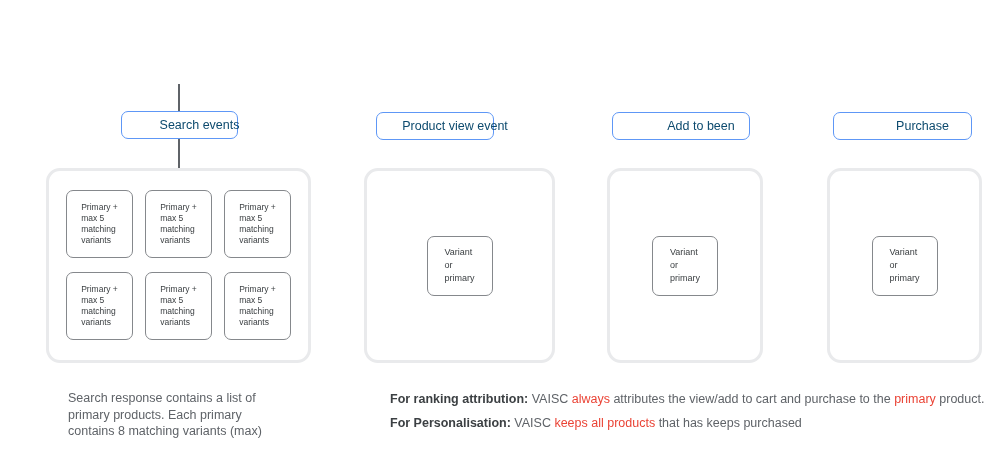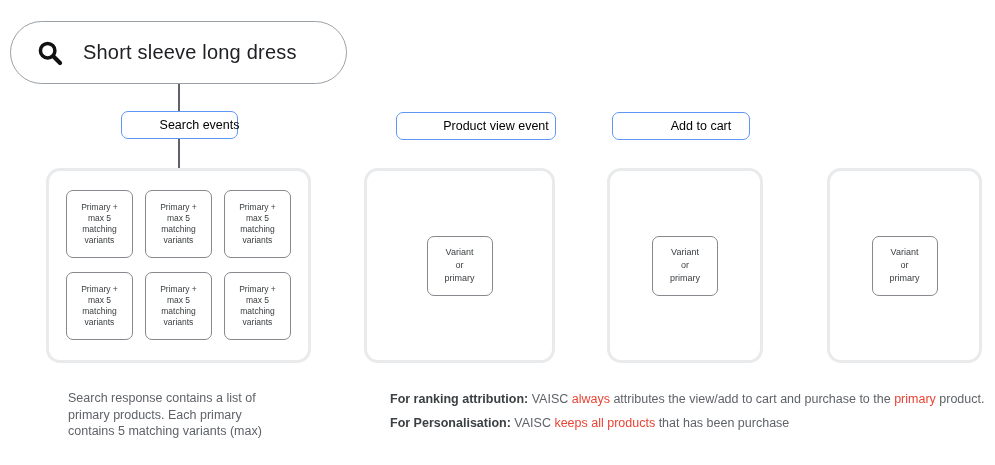--- a/index.html
+++ b/index.html
@@ -50,26 +50,26 @@
     position: absolute;
     top: 112px;
     height: 28px;
     border: 1.5px solid #5E97F6;
     border-radius: 7px;
     background: #ffffff;
     display: flex;
     align-items: center;
     justify-content: center;
     font-size: 12.5px;
-    color: #000000;
+    color: #0c4a6e;
     white-space: nowrap;
     padding-left: 40px;
   }
   .chip-search   { left: 121px; top: 111px; width: 117px; }
-  .chip-view     { left: 396px; width: 160px; }
+  .chip-view     { left: 376px; width: 118px; }
   .chip-cart     { left: 612px; width: 138px; }
   .chip-purchase { left: 833px; width: 139px; }
 
   
   .container {
     position: absolute;
     top: 168px;
     height: 195px;
     border: 3px solid #E9EAEC;
     border-radius: 14px;
@@ -87,21 +87,20 @@
   .cont-center   { display: flex; align-items: center; justify-content: center; }
 
   
   .pbox {
     border: 1px solid #85888C;
     border-radius: 7px;
     background: #ffffff;
     display: flex;
     align-items: center;
     justify-content: center;
-    text-align: center;
     color: #3C4043;
     white-space: pre-line;
   }
   .pbox.primary { width: 67px; height: 68px; font-size: 8.5px; line-height: 1.3; }
   .pbox.variant { width: 66px; height: 60px; font-size: 9px;  line-height: 1.45; }
 
   
   .caption-left {
     position: absolute;
     left: 68px; top: 390px;
@@ -121,34 +120,28 @@
   .note-line + .note-line { margin-top: 7px; }
   .seg-bold   { font-weight: 700; color: #3C4043; }
   .seg-red    { color: #EA4335; }
   .seg-normal { color: #5F6368; }
 </style>
 </head>
 <body>
 
 <div class="canvas">
 
-  <div class="search-pill">
-    <svg class="mag" viewBox="0 0 24 24">
-      <circle cx="10" cy="10" r="6.2" fill="none" stroke="#111111" stroke-width="3"></circle>
-      <line x1="14.8" y1="14.8" x2="20.6" y2="20.6" stroke="#111111" stroke-width="3.6" stroke-linecap="round"></line>
-    </svg>
-    <span class="search-query">Short sleeve long dress</span>
-  </div>
 
   <div class="vline v1"></div>
   <div class="vline v2"></div>
 
   <div class="event-chip chip-search">Search events</div>
   <div class="event-chip chip-view">Product view event</div>
-  <div class="event-chip chip-cart">Add to cart</div>
+  <div class="event-chip chip-cart">Add to been</div>
+  <div class="event-chip chip-purchase">Purchase</div>
 
   <div class="container cont-search">
     <div class="pbox primary">Primary +
 max 5
 matching
 variants</div>
     <div class="pbox primary">Primary +
 max 5
 matching
 variants</div>
@@ -183,20 +176,20 @@
   </div>
 
   <div class="container cont-purchase cont-center">
     <div class="pbox variant">Variant
 or
 primary</div>
   </div>
 
   <div class="caption-left">Search response contains a list of
 primary products. Each primary
-contains 5 matching variants (max)</div>
+contains 8 matching variants (max)</div>
 
   <div class="notes">
     <div class="note-line"><span class="seg-bold">For ranking attribution:</span><span class="seg-normal"> VAISC </span><span class="seg-red">always</span><span class="seg-normal"> attributes the view/add to cart and purchase to the </span><span class="seg-red">primary</span><span class="seg-normal"> product.</span></div>
-    <div class="note-line"><span class="seg-bold">For Personalisation:</span><span class="seg-normal"> VAISC </span><span class="seg-red">keeps all products</span><span class="seg-normal"> that has been purchase</span></div>
+    <div class="note-line"><span class="seg-bold">For Personalisation:</span><span class="seg-normal"> VAISC </span><span class="seg-red">keeps all products</span><span class="seg-normal"> that has keeps purchased</span></div>
   </div>
 
 </div>
 
 </body></html>

